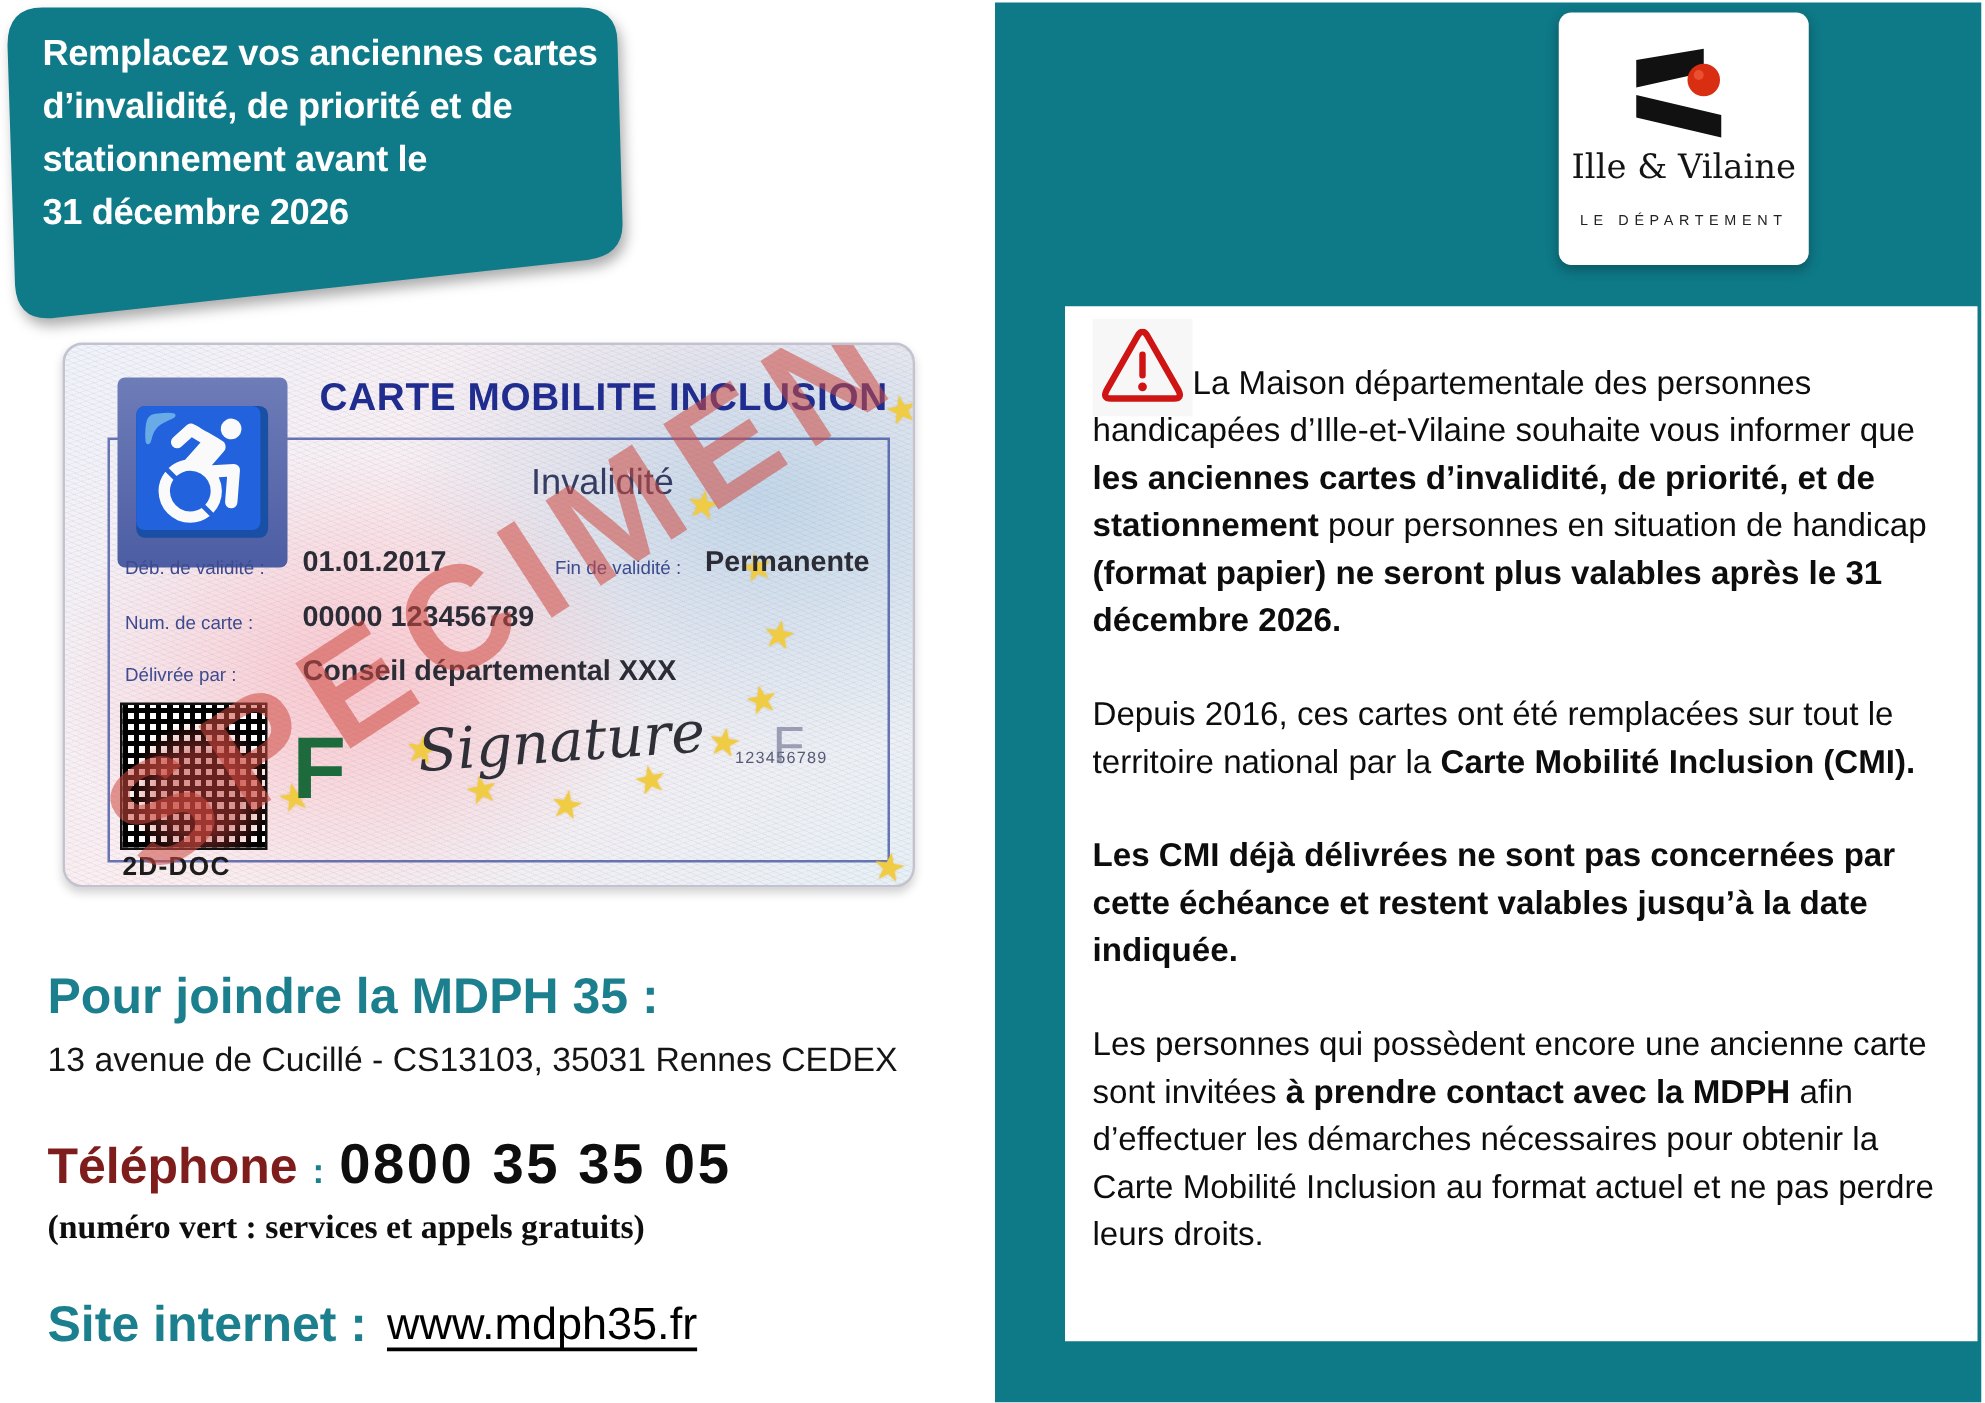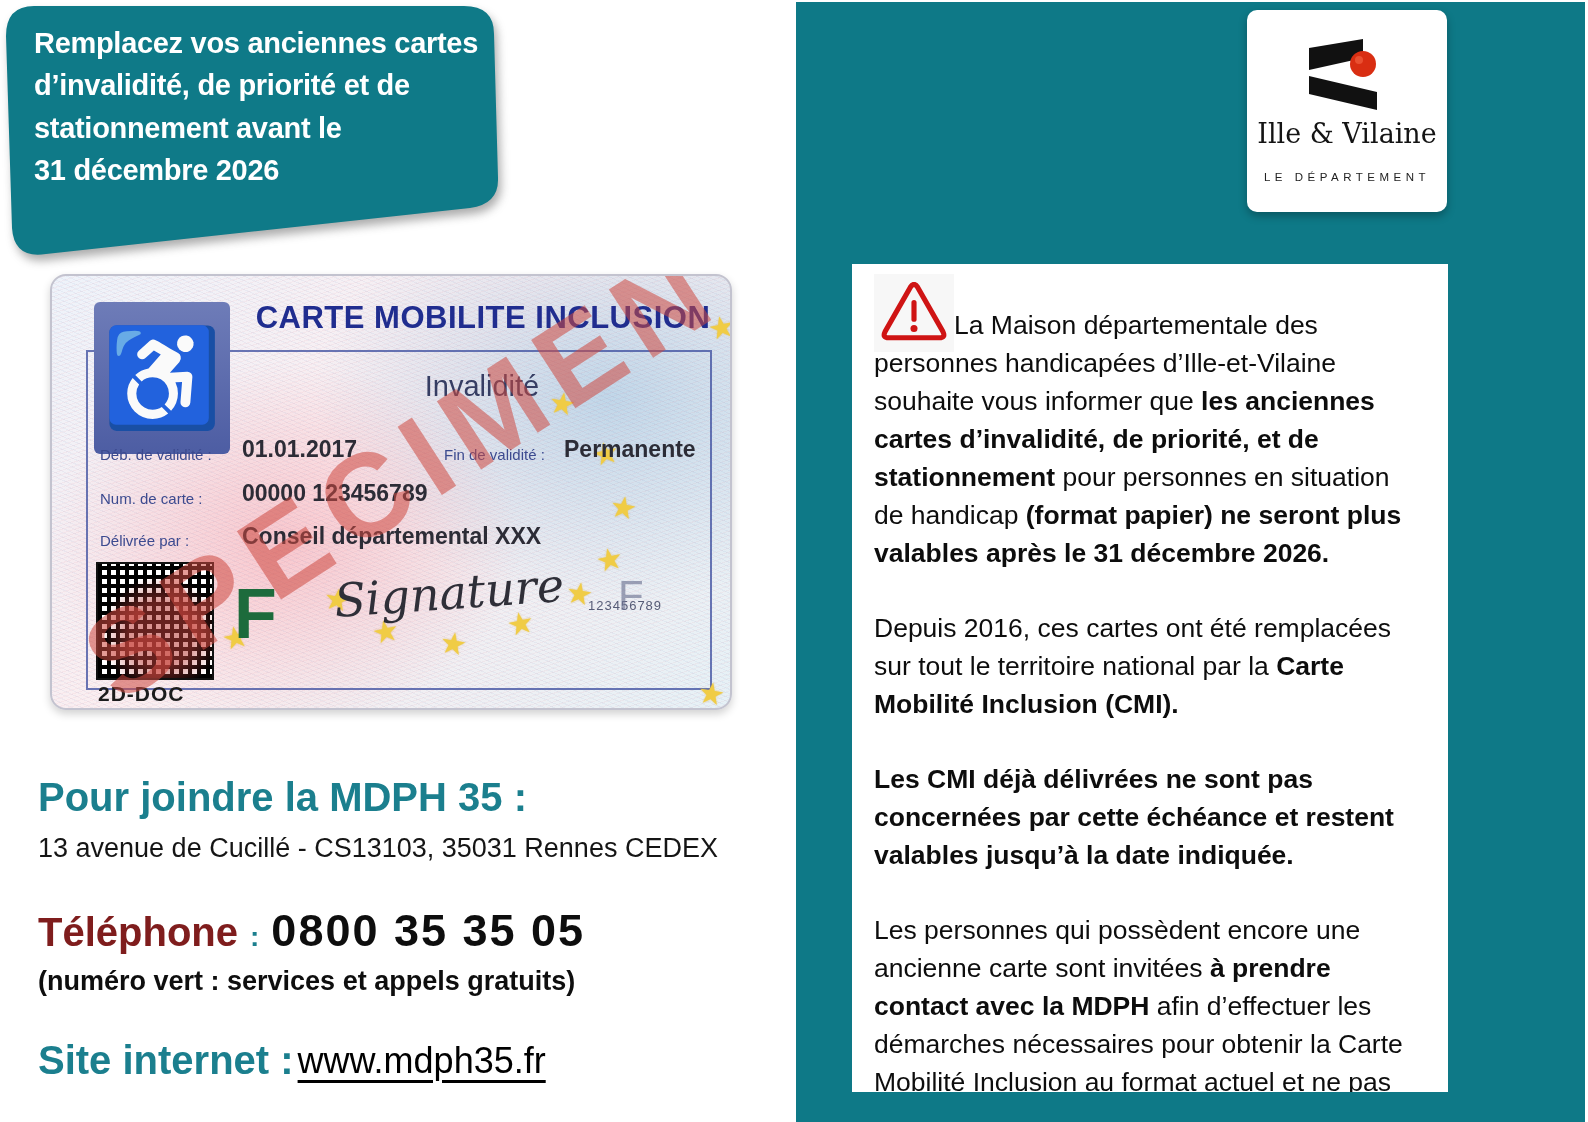--- a/index.html
+++ b/index.html
@@ -79,41 +79,41 @@
     color:rgba(205,73,64,.55);pointer-events:none;
   }
 
   
   .contact-heading{position:absolute;left:38px;top:775px;font-size:40px;font-weight:800;color:#1b7f8e;}
   .contact-address{position:absolute;left:38px;top:833px;font-size:27px;color:#151515;}
   .phone-line{position:absolute;left:38px;top:905px;display:flex;align-items:baseline;gap:12px;}
   .phone-label{font-size:40px;font-weight:800;color:#7f1d1d;}
   .phone-sep{font-size:28px;font-weight:800;color:#1b7f8e;}
   .phone-number{font-size:45px;font-weight:800;color:#0e0e0e;letter-spacing:2px;}
-  .phone-note{position:absolute;left:38px;top:966px;font-size:27px;font-weight:700;color:#0e0e0e;}
-  .site-line{position:absolute;left:38px;top:1038px;display:flex;align-items:center;gap:4px;}
+  .phone-note{position:absolute;left:38px;top:966px;font-size:27px;font-weight:700;color:#0e0e0e;font-family:Liberation Serif, serif;}
+  .site-line{position:absolute;left:38px;top:1038px;display:flex;align-items:flex-start;gap:16px;}
   .site-label{font-size:40px;font-weight:800;color:#1b7f8e;}
   .site-link{
     font-size:36px;font-weight:400;color:#000000;text-decoration:underline;
     text-decoration-thickness:3px;text-underline-offset:7px;cursor:pointer;
   }
 
   
   .logo-box{
     position:absolute;left:1247px;top:10px;width:200px;height:202px;
     background:#fff;border-radius:10px;box-shadow:0 4px 9px rgba(0,0,0,.28);
     display:flex;flex-direction:column;align-items:center;
   }
   .logo-box svg{margin-top:24px;}
   .logo-title{font-family:"DejaVu Serif",serif;font-size:27px;color:#141414;margin-top:4px;}
   .logo-subtitle{font-size:11.5px;letter-spacing:4.5px;color:#222;margin-top:22px;font-weight:500;}
 
   
   .notice-box{
-    position:absolute;left:852px;top:264px;width:596px;height:828px;
+    position:absolute;left:852px;top:245px;width:730px;height:828px;
     background:#ffffff;padding:12px 22px 18px 22px;overflow:hidden;
   }
   .notice-box p{
     margin:0 0 37px 0;font-size:26.5px;line-height:38px;color:#0d0d0d;
   }
   .notice-box p:last-child{margin-bottom:0;}
   .p-first{text-indent:80px;padding-top:30px;}
   .warning-icon{position:absolute;left:22px;top:10px;width:80px;height:78px;background:#f7f7f7;
     display:flex;align-items:center;justify-content:center;}
 </style>

